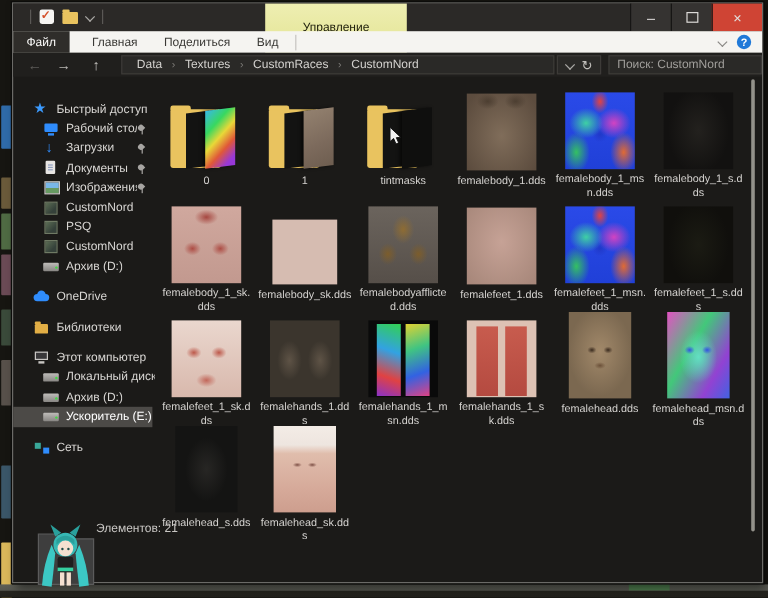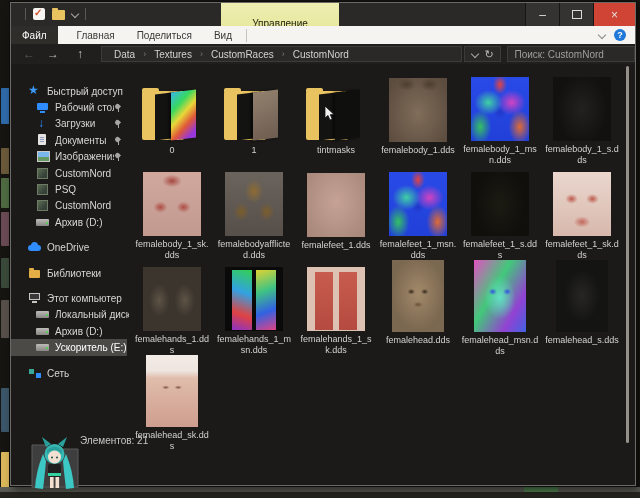--- a/index.html
+++ b/index.html
@@ -400,20 +400,26 @@
         <div class="cell-label">femalebody_1_s.dds</div>
       </div>
       <div class="cell">
         <div class="thumbwrap">
           <div class="th-file t-skin-red"></div>
         </div>
         <div class="cell-label">femalebody_1_sk.dds</div>
       </div>
       <div class="cell">
         <div class="thumbwrap">
+          <div class="th-square t-flat-pink"></div>
+        </div>
+        <div class="cell-label">femalebody_sk.dds</div>
+      </div>
+      <div class="cell">
+        <div class="thumbwrap">
           <div class="th-file t-afflicted"></div>
         </div>
         <div class="cell-label">femalebodyafflicted.dds</div>
       </div>
       <div class="cell">
         <div class="thumbwrap">
           <div class="th-file t-feet-diffuse"></div>
         </div>
         <div class="cell-label">femalefeet_1.dds</div>
       </div>

